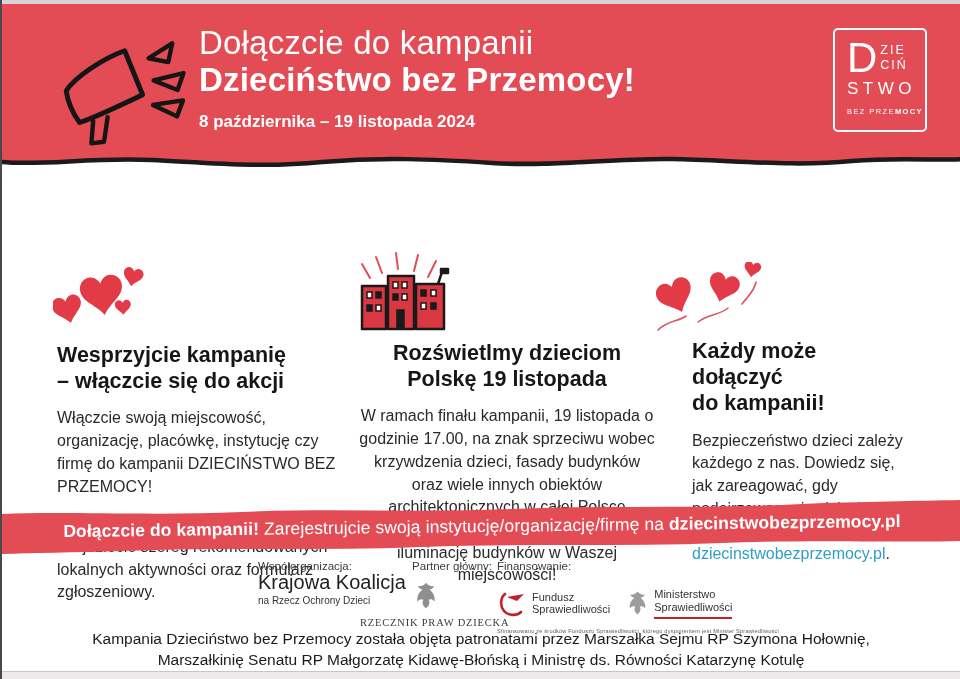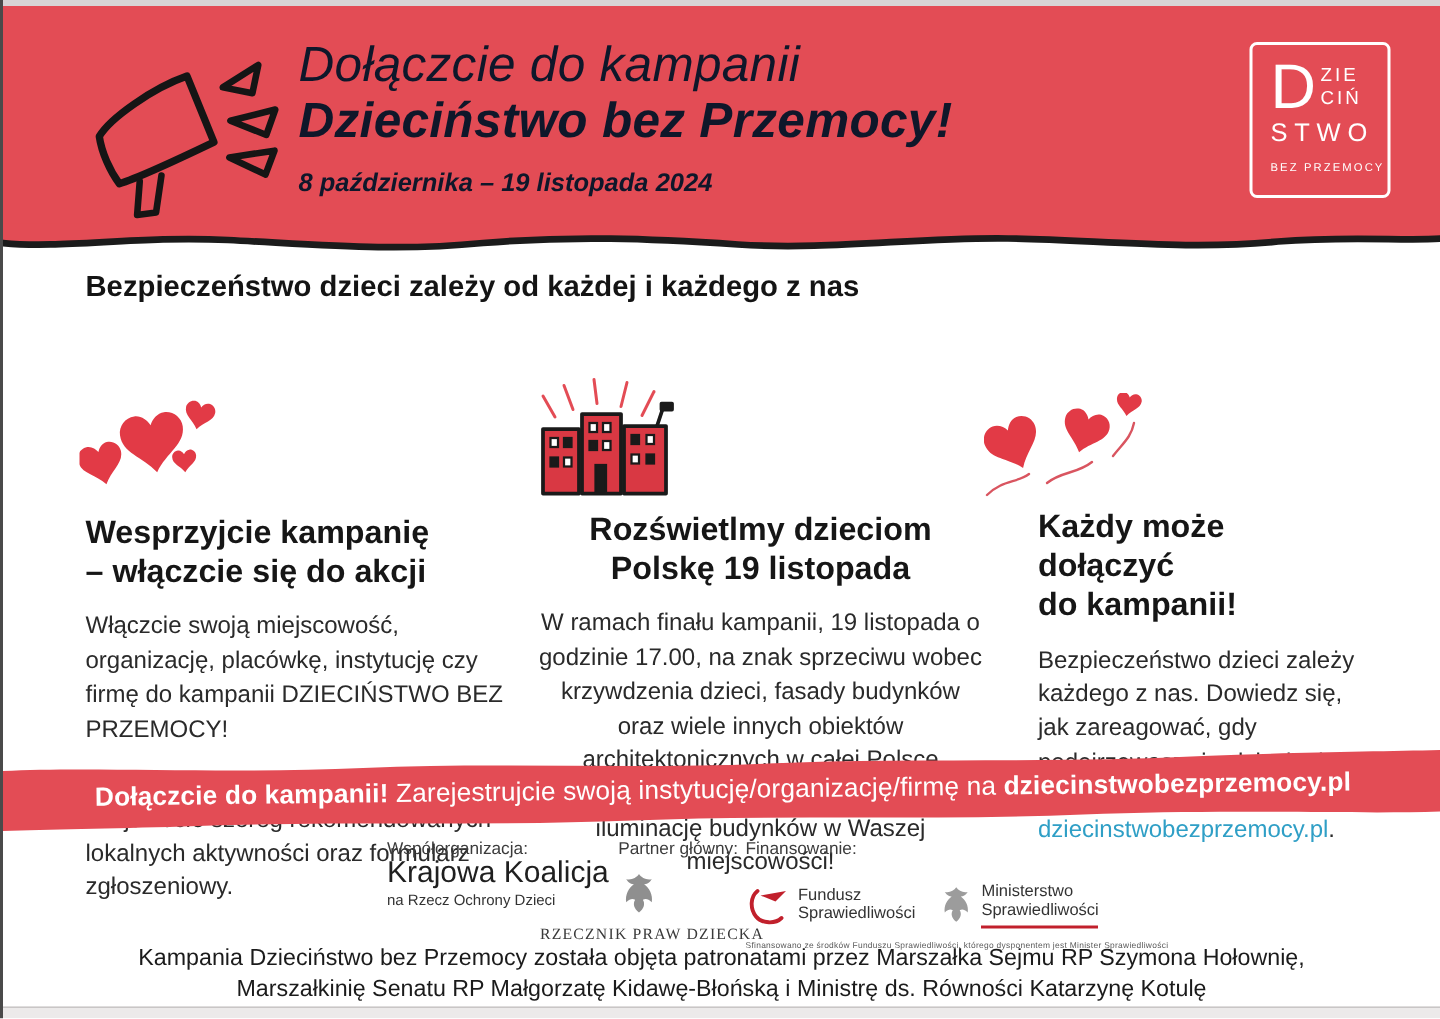--- a/index.html
+++ b/index.html
@@ -9,34 +9,34 @@
     border-left:2px solid #4a4a4a;
     font-family:"Liberation Sans","DejaVu Sans",sans-serif;
     -webkit-font-smoothing:antialiased;
   }
   .preline{white-space:pre-line;}
   
   .top-strip{position:absolute;top:0;left:0;right:0;height:4px;background:#d8d4d5;}
   .banner{position:absolute;top:4px;left:0;right:0;height:146px;background:#e34c55;}
   .torn-top{position:absolute;top:149px;left:0;width:960px;height:26px;display:block;}
   .megaphone{position:absolute;left:26px;top:24px;}
-  .title-block{position:absolute;left:197px;top:20px;color:#0f172a;font-style:italic;}
+  .title-block{position:absolute;left:197px;top:20px;color:#ffffff;}
   .title-line1{font-size:33px;font-weight:400;letter-spacing:.2px;line-height:37px;}
   .title-line2{font-size:33px;font-weight:700;letter-spacing:.2px;line-height:37px;}
   .title-dates{font-size:17px;font-weight:700;margin-top:14px;}
   .logo-box{
     position:absolute;right:33px;top:24px;width:94px;height:104px;box-sizing:border-box;
     border:2.5px solid #ffffff;border-radius:5px;color:#fff;padding:8px 0 0 12px;
   }
   .logo-row{display:flex;align-items:flex-start;}
   .logo-d{font-size:42px;font-weight:400;line-height:40px;}
   .logo-col{display:flex;flex-direction:column;font-size:12.5px;letter-spacing:2px;line-height:15px;margin:5px 0 0 3px;font-weight:400;}
   .logo-stwo{font-size:17px;letter-spacing:4.5px;margin-top:1px;font-weight:400;}
   .logo-bez{font-size:7.5px;letter-spacing:1.4px;margin-top:8px;font-weight:400;}
-  .logo-mocy{font-weight:400;}
+  .logo-mocy{font-weight:700;}
   
   .intro{position:absolute;left:55px;top:180px;width:868px;color:#1c1c1c;}
   .intro h2{margin:0;font-size:19.5px;font-weight:700;color:#141414;}
   .intro p{margin:7px 0 0;font-size:16px;line-height:1.44;color:#262626;}
   
   .col{position:absolute;color:#2a2a2a;}
   .col h3{margin:10px 0 13px;font-size:21.5px;font-weight:700;line-height:1.22;color:#161616;}
   .col p{margin:0 0 15px;font-size:16px;line-height:1.42;}
   .col-1{left:55px;top:266px;width:280px;}
   .col-2{left:356px;top:250px;width:298px;text-align:center;}
@@ -117,21 +117,20 @@
       <div class="logo-bez"><span>BEZ PRZE</span><span class="logo-mocy">MOCY</span></div>
     </div>
   </div>
 
   <svg class="torn-top" viewBox="0 0 960 26" preserveAspectRatio="none">
     <path d="M0,13 C40,17 90,8 150,11 C210,14 260,19 320,13 C380,8 430,10 490,14 C550,18 610,9 670,10 C730,11 790,18 850,12 C900,8 935,12 960,10 L960,0 L0,0 Z" fill="#e34c55"></path>
     <path d="M0,13 C40,17 90,8 150,11 C210,14 260,19 320,13 C380,8 430,10 490,14 C550,18 610,9 670,10 C730,11 790,18 850,12 C900,8 935,12 960,10" fill="none" stroke="#1b1b1b" stroke-width="4.5" stroke-linecap="round"></path>
   </svg>
 
   <div class="intro">
-    <h2>Bezpieczeństwo dzieci zależy od każdej i każdego z nas</h2>
   </div>
 
   <section class="col col-1">
     <div class="illus">
       <svg width="150" height="66" viewBox="0 0 150 66" style="left:-4px;top:0;">
         <g fill="#e23a46">
           <path transform="translate(28,10) scale(1.32) rotate(-8 16 15)" d="M23.6,0c-3.4,0-6.3,2.7-7.6,5.6C14.7,2.7,11.8,0,8.4,0C3.8,0,0,3.8,0,8.4c0,9.4,9.5,11.9,16,21.2c6.1-9.3,16-12.1,16-21.2C32,3.8,28.2,0,23.6,0z"></path>
           <path transform="translate(70,2) scale(0.62) rotate(12 16 15)" d="M23.6,0c-3.4,0-6.3,2.7-7.6,5.6C14.7,2.7,11.8,0,8.4,0C3.8,0,0,3.8,0,8.4c0,9.4,9.5,11.9,16,21.2c6.1-9.3,16-12.1,16-21.2C32,3.8,28.2,0,23.6,0z"></path>
           <path transform="translate(0,30) scale(0.92) rotate(-14 16 15)" d="M23.6,0c-3.4,0-6.3,2.7-7.6,5.6C14.7,2.7,11.8,0,8.4,0C3.8,0,0,3.8,0,8.4c0,9.4,9.5,11.9,16,21.2c6.1-9.3,16-12.1,16-21.2C32,3.8,28.2,0,23.6,0z"></path>
           <path transform="translate(62,34) scale(0.5) rotate(-4 16 15)" d="M23.6,0c-3.4,0-6.3,2.7-7.6,5.6C14.7,2.7,11.8,0,8.4,0C3.8,0,0,3.8,0,8.4c0,9.4,9.5,11.9,16,21.2c6.1-9.3,16-12.1,16-21.2C32,3.8,28.2,0,23.6,0z"></path>

